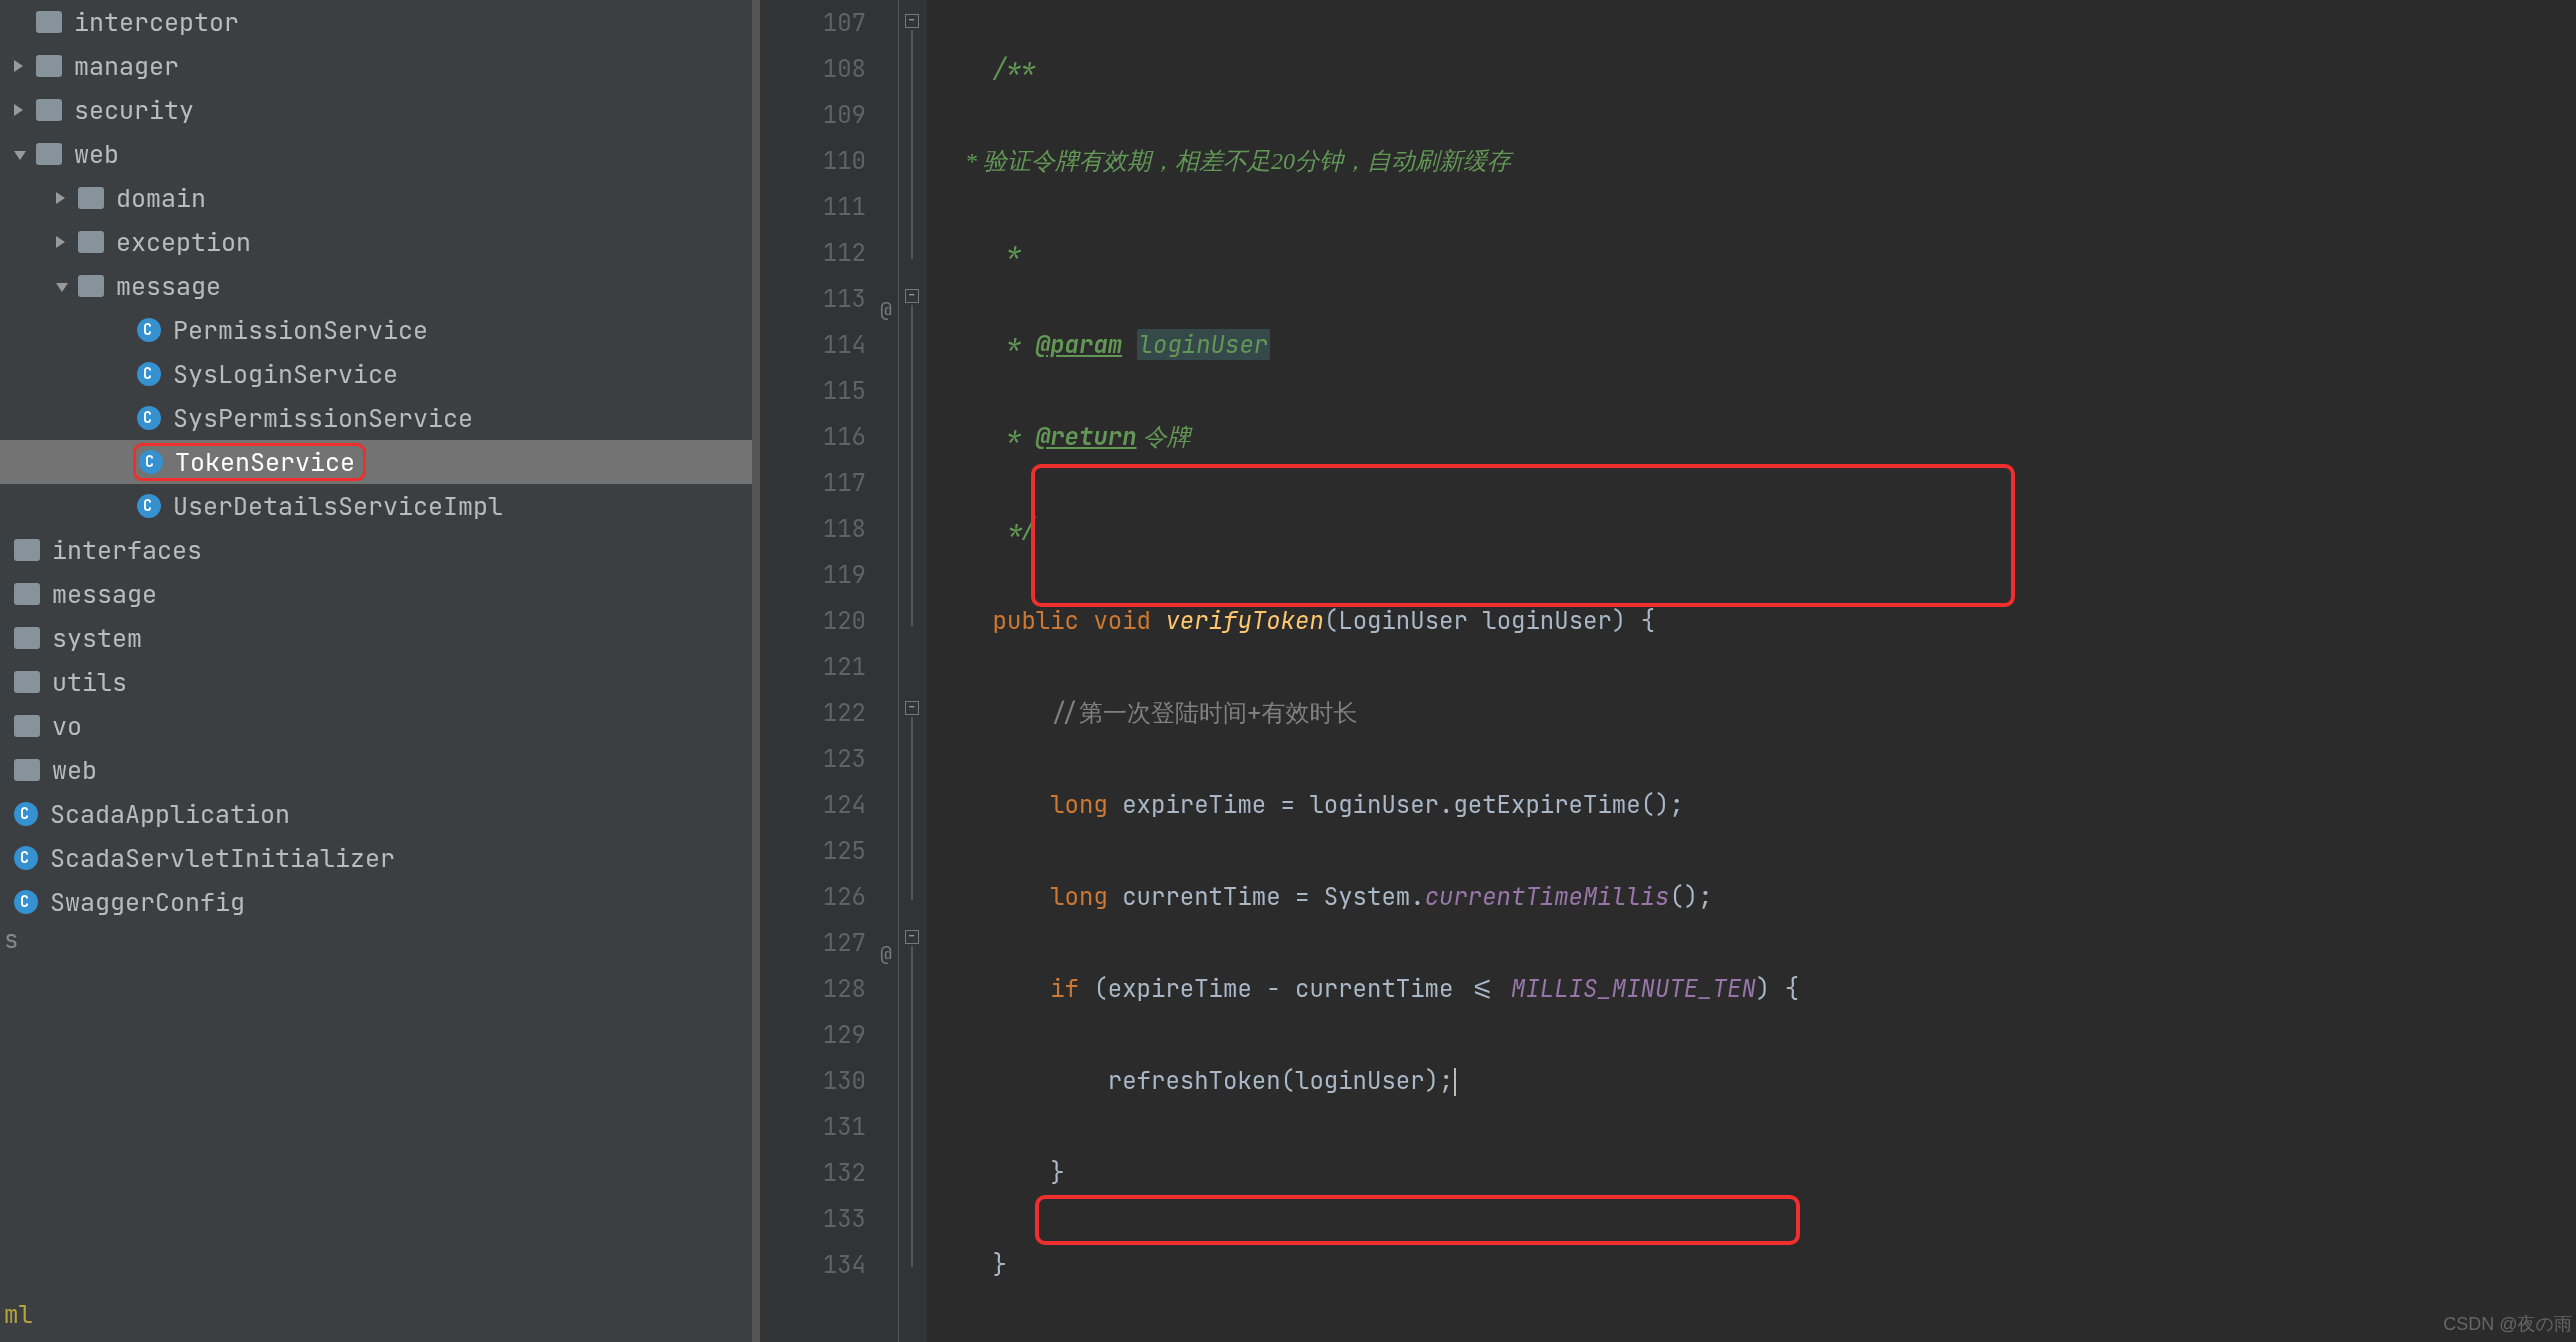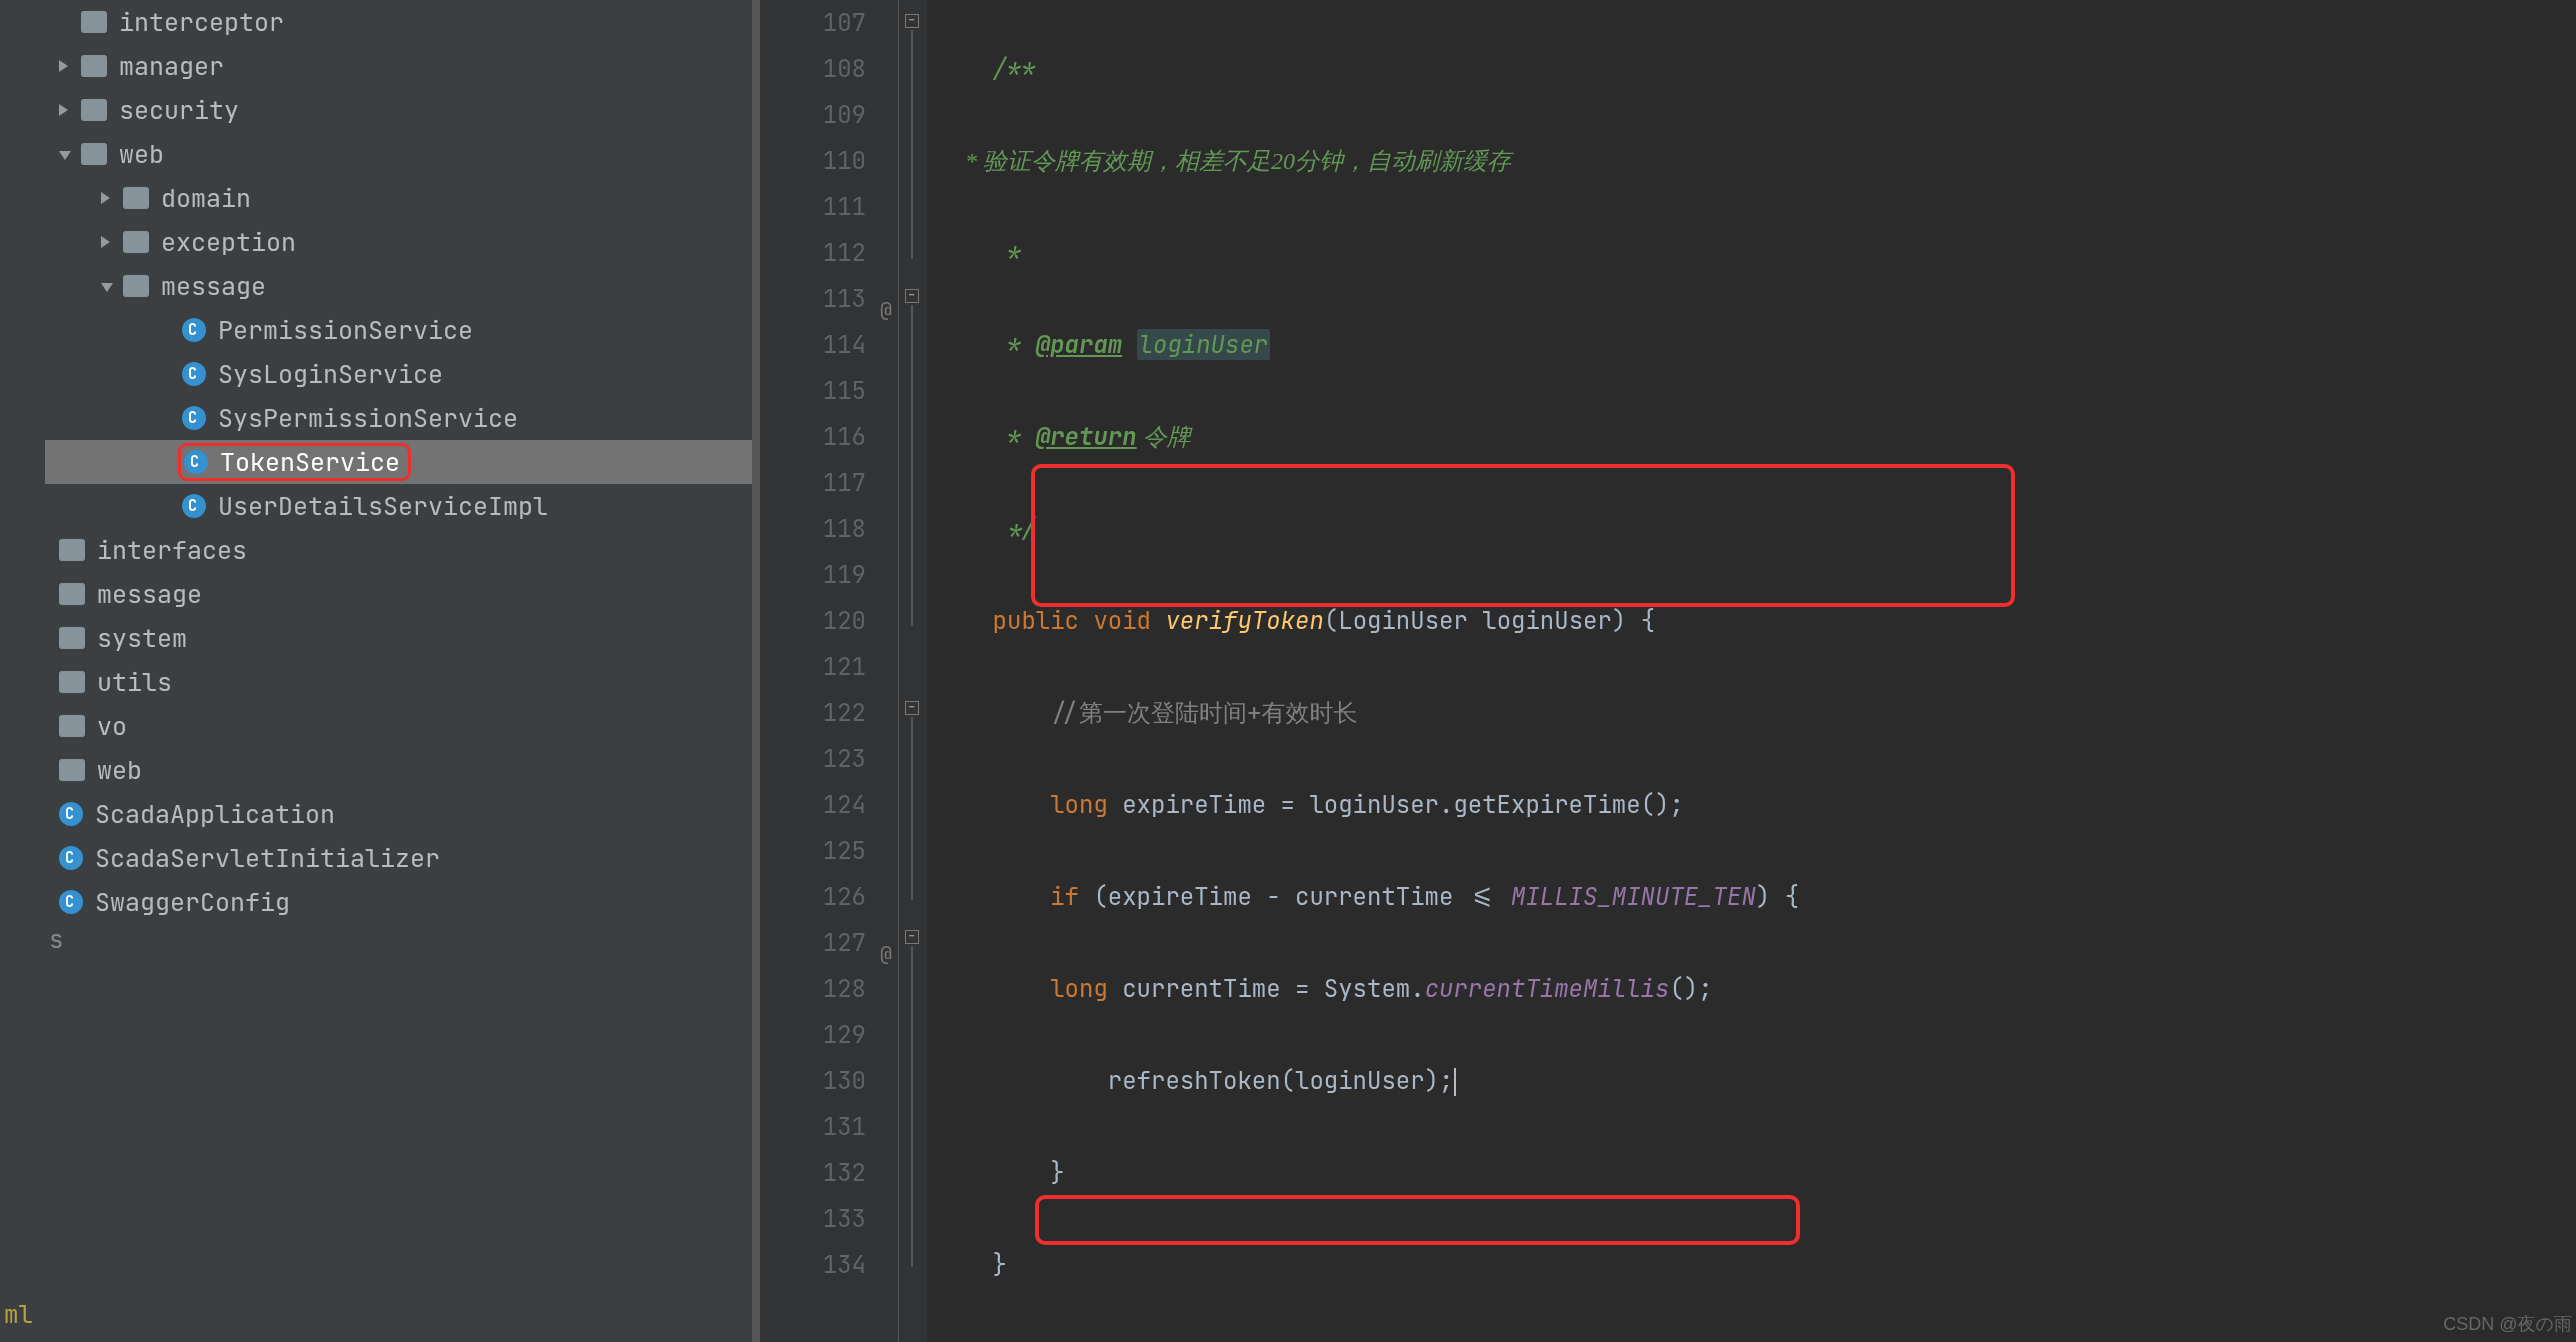--- a/index.html
+++ b/index.html
@@ -1,21 +1,21 @@
 <!DOCTYPE html>
 <html><head>
 <meta charset="utf-8">
 <style>
 * { margin:0; padding:0; box-sizing:border-box; }
 body { background:#2b2b2b; font-family:'Microsoft YaHei','JetBrains Mono',Consolas,monospace; color:#a9b7c6; overflow:hidden; width:2576px; height:1342px; font-size:24px; }
 .root { display:flex; height:100%; }
 
 
 .sidebar { width:752px; background:#3c3f41; position:relative; overflow:hidden; }
-.tree { padding-top:0;padding-left:45px; }
+.tree { padding-top:0; }
 .node { display:flex; align-items:center; height:44px; color:#bbb; cursor:pointer; white-space:nowrap; }
 .node.selected { background:#737373; color:#fff; }
 .chevron { width:18px; height:18px; margin-right:4px; display:inline-block; }
 .chevron::before { content:''; display:block; width:0; height:0; border-left:9px solid #999; border-top:6px solid transparent; border-bottom:6px solid transparent; margin-top:3px; }
 .chevron.down::before { border-top:9px solid #999; border-left:6px solid transparent; border-right:6px solid transparent; border-bottom:none; margin-top:6px; }
 .ic { width:26px; height:22px; margin-right:12px; display:inline-block; border-radius:3px; }
 .ic-folder { background:#87939a; }
 .ic-class { background:#3591d0; border-radius:50%; width:24px; height:24px; position:relative; }
 .ic-class::after { content:'C'; position:absolute; color:#fff; font-size:15px; font-weight:bold; left:6px; top:2px; }
 .lbl { font-size:25px; }
@@ -203,22 +203,22 @@
     <div class="code">
 <div class="ln"><span class="c-doc">    <span>/**</span></span></div>
 <div class="ln"><span class="c-doczh">    <span> * 验证令牌有效期，相差不足20分钟，自动刷新缓存</span></span></div>
 <div class="ln"><span class="c-doc">    <span> *</span></span></div>
 <div class="ln"><span class="c-doc">    <span> * </span><span class="c-doctag">@param</span><span> </span><span class="c-param-hl">loginUser</span></span></div>
 <div class="ln"><span class="c-doc">    <span> * </span><span class="c-doctag">@return</span><span class="c-doczh"> 令牌</span></span></div>
 <div class="ln"><span class="c-doc">    <span> */</span></span></div>
 <div class="ln">    <span class="c-kw">public</span> <span class="c-kw">void</span> <span class="c-mname">verifyToken</span><span>(LoginUser loginUser) {</span></div>
 <div class="ln">        <span class="c-cmt">//第一次登陆时间+有效时长</span></div>
 <div class="ln">        <span class="c-kw">long</span><span> expireTime = loginUser.getExpireTime();</span></div>
+<div class="ln">        <span class="c-kw">long</span><span> currentTime = System.</span><span class="c-field">currentTimeMillis</span><span>();</span></div>
 <div class="ln">        <span class="c-kw">if</span><span> (expireTime - currentTime &lt;= </span><span class="c-field">MILLIS_MINUTE_TEN</span><span>) {</span></div>
-<div class="ln">        <span class="c-kw">long</span><span> currentTime = System.</span><span class="c-field">currentTimeMillis</span><span>();</span></div>
 <div class="ln">            <span>refreshToken(loginUser);</span><span class="caret"></span></div>
 <div class="ln">        <span>}</span></div>
 <div class="ln">    <span>}</span></div>
 <div class="ln"> </div>
 
 
 
 
 
 

